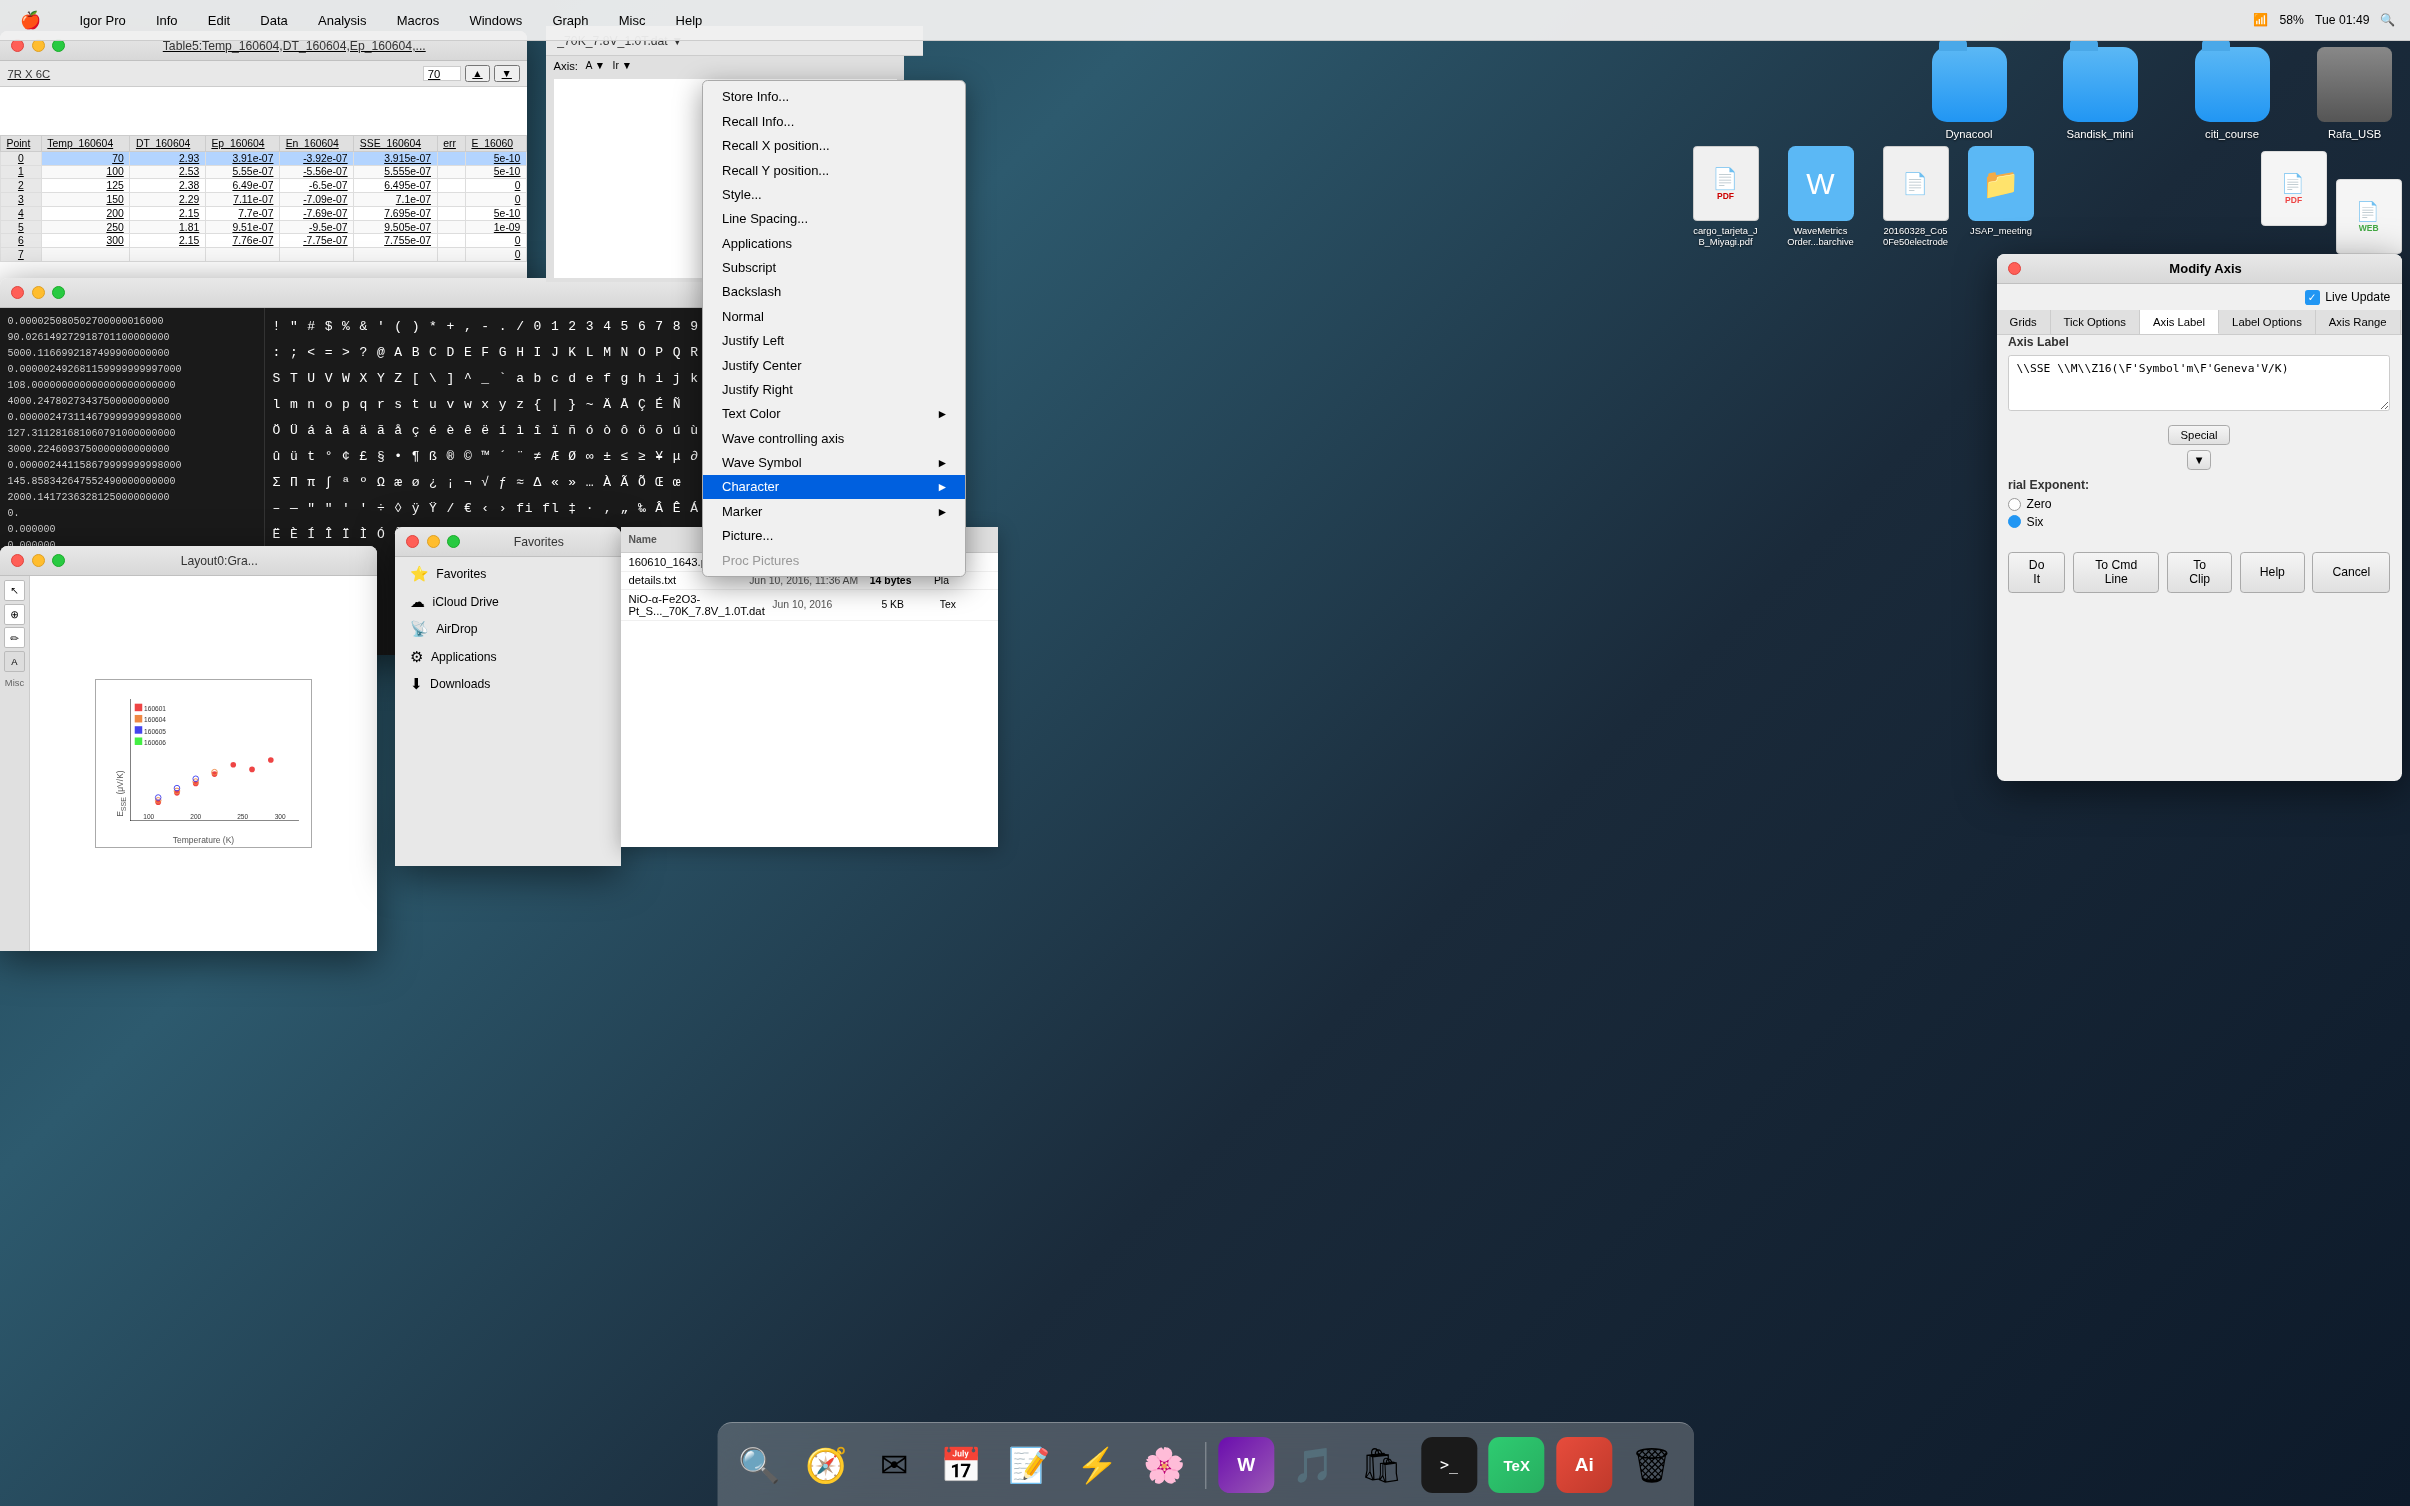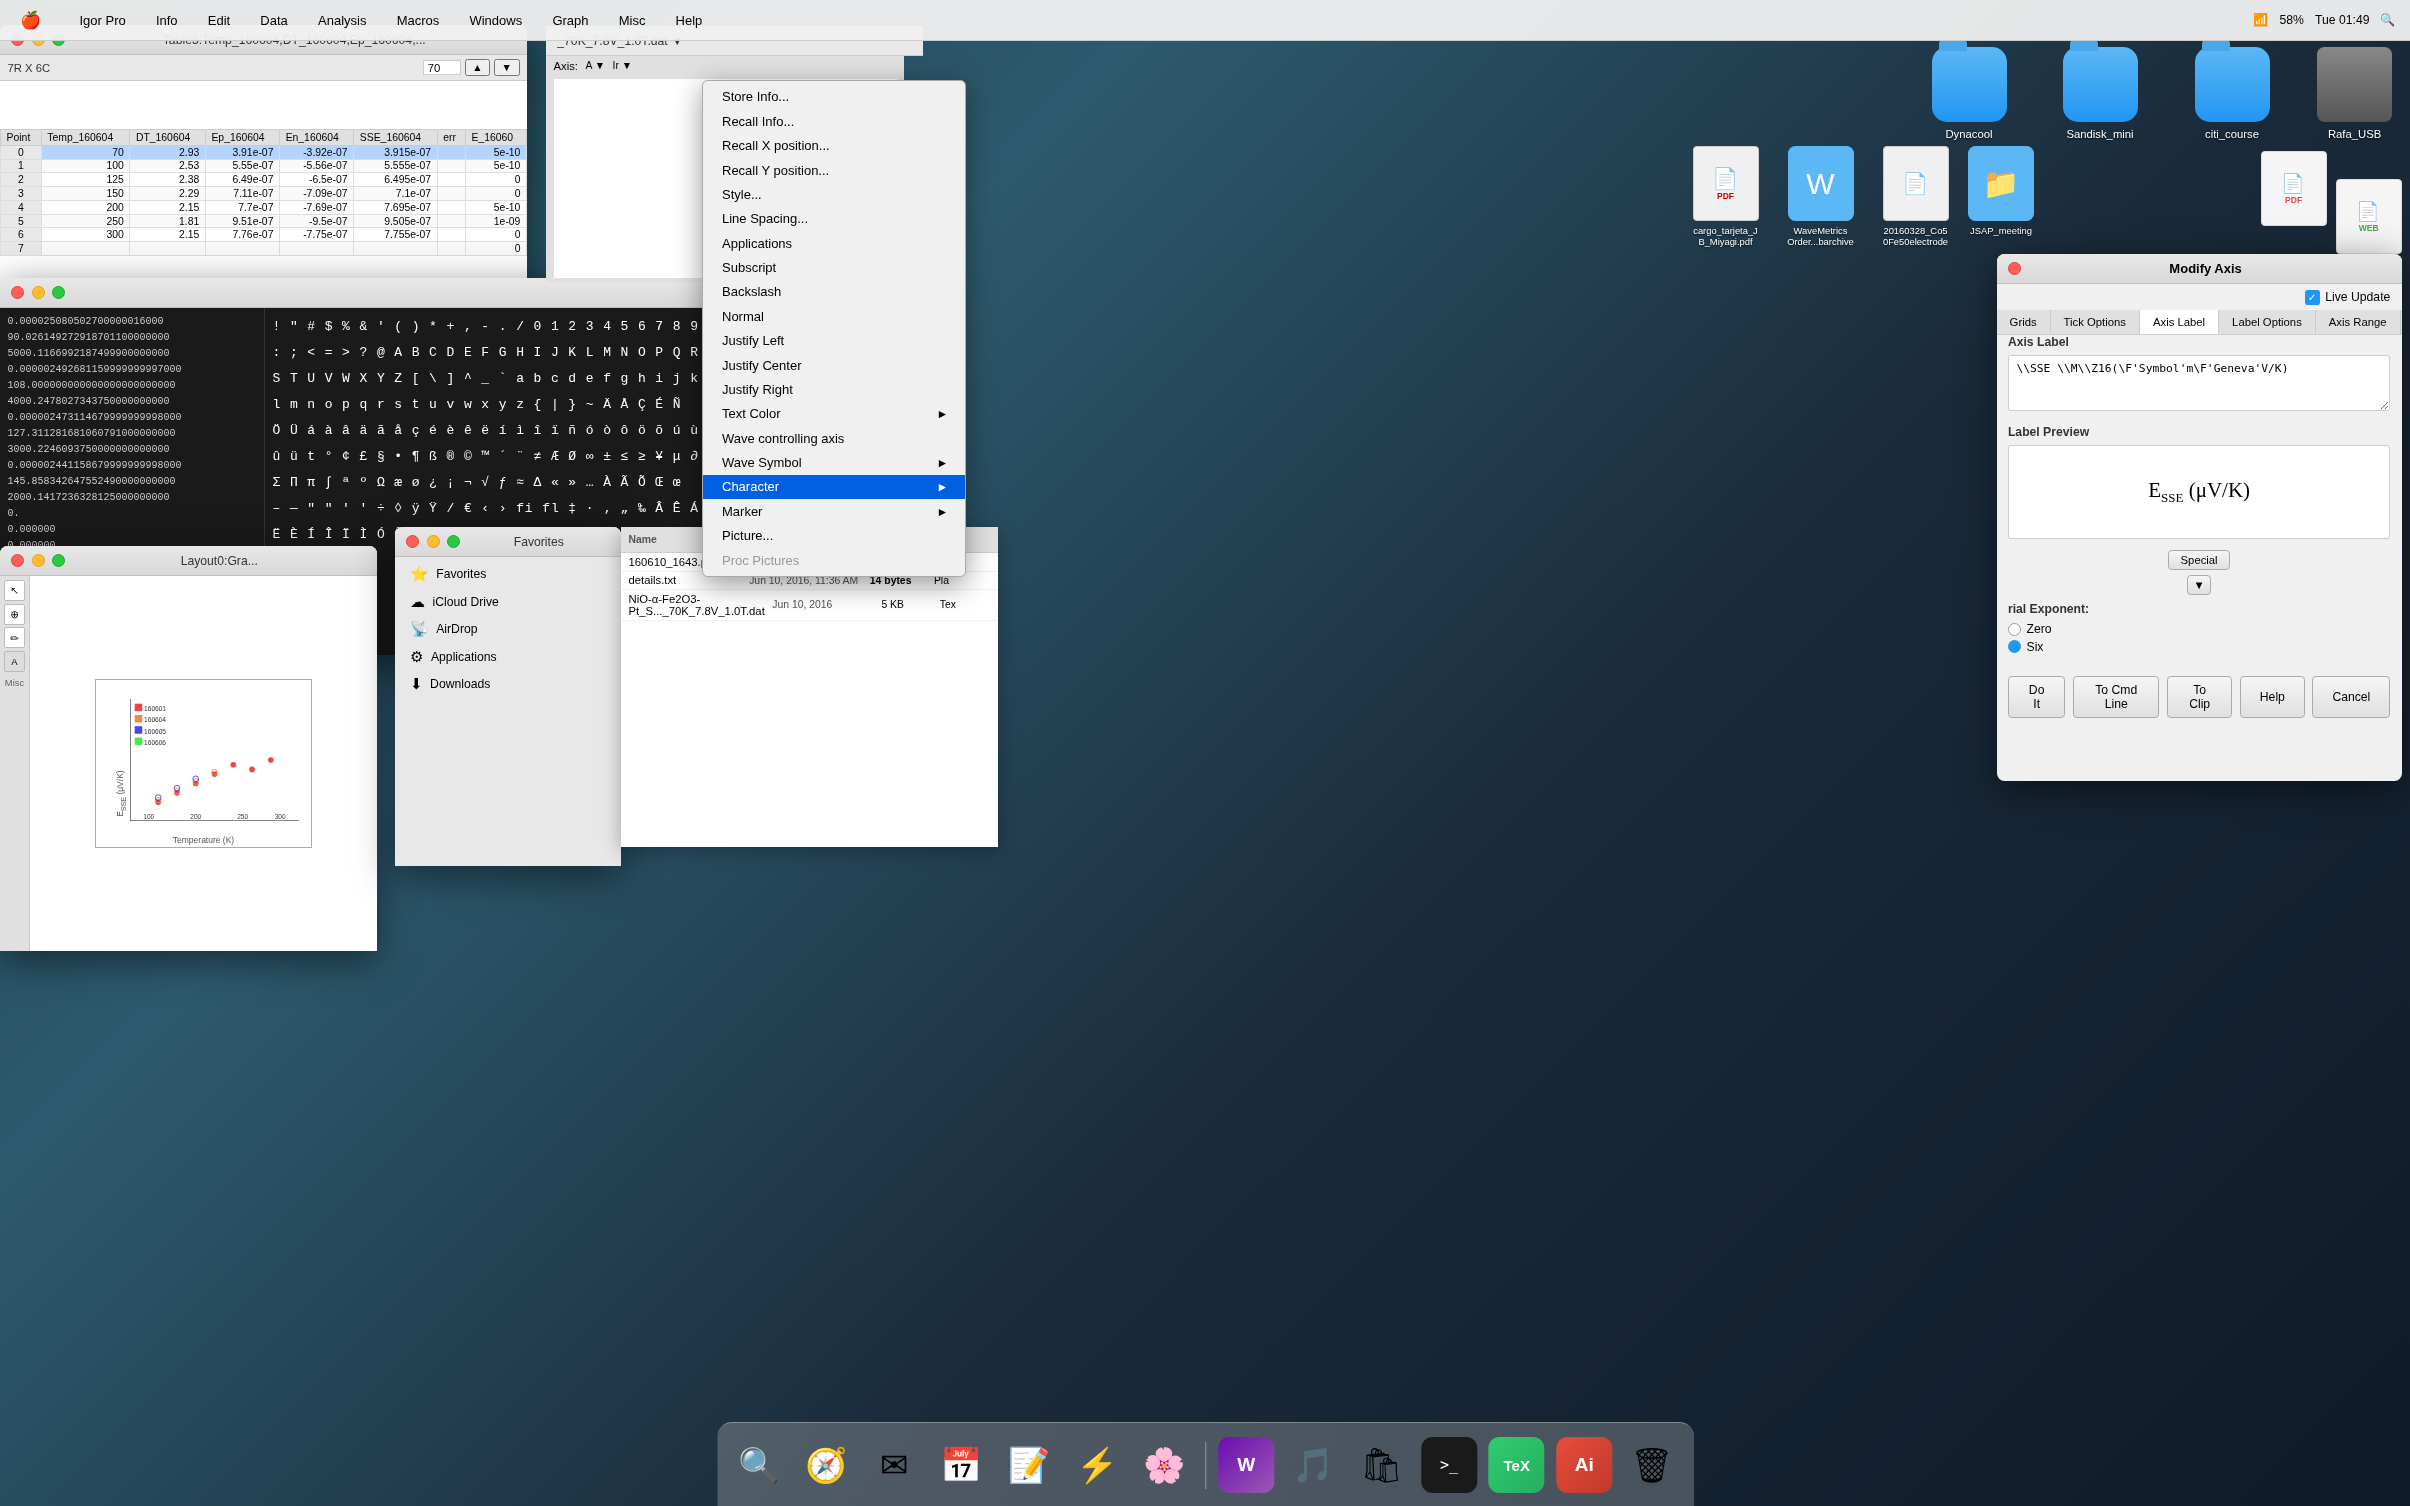--- a/index.html
+++ b/index.html
@@ -128,24 +128,25 @@
     .tl-max { background: #28ca41; border: 0.9px solid #1aab29; }
     .window-title {
       flex: 1;
       text-align: center;
       font-size: 12.2px;
       color: #333;
     }
 
     
     .table-window {
-      top: 25px;
+      top: 31px;
       left: 0;
       width: 527px;
       height: 273px;
+      text-decoration: underline;
     }
     .table-content {
       overflow: hidden;
       height: calc(100% - 30px);
       background: #fff;
     }
     .table-toolbar {
       height: 26px;
       background: #e8e8e8;
       display: flex;
@@ -836,28 +837,20 @@
     <div class="dialog-tab">Grids</div>
     <div class="dialog-tab">Tick Options</div>
     <div class="dialog-tab active">Axis Label</div>
     <div class="dialog-tab">Label Options</div>
     <div class="dialog-tab">Axis Range</div>
   </div>
   <div class="axis-label-section">
     <div class="section-label">Axis Label</div>
     <textarea class="axis-label-input" style="">\\SSE \\M\\Z16(\F'Symbol'm\F'Geneva'V/K)</textarea>
   </div>
-  <div class="label-preview-section">
-    <div class="section-label">Label Preview</div>
-    <div class="label-preview-box">
-      <div class="preview-formula">
-        E<sub style="font-size:13px;">SSE</sub> (μV/K)
-      </div>
-    </div>
-  </div>
   <div class="special-row">
     <button class="special-btn">Special</button>
     <button class="special-btn" style="padding:2.8px 5.6px;">▼</button>
   </div>
   <div class="exponent-section">
     <div class="section-label">rial Exponent:</div>
     <div class="radio-group">
       <div class="radio-item">
         <div class="radio-circle"></div>
         <span>Zero</span>

